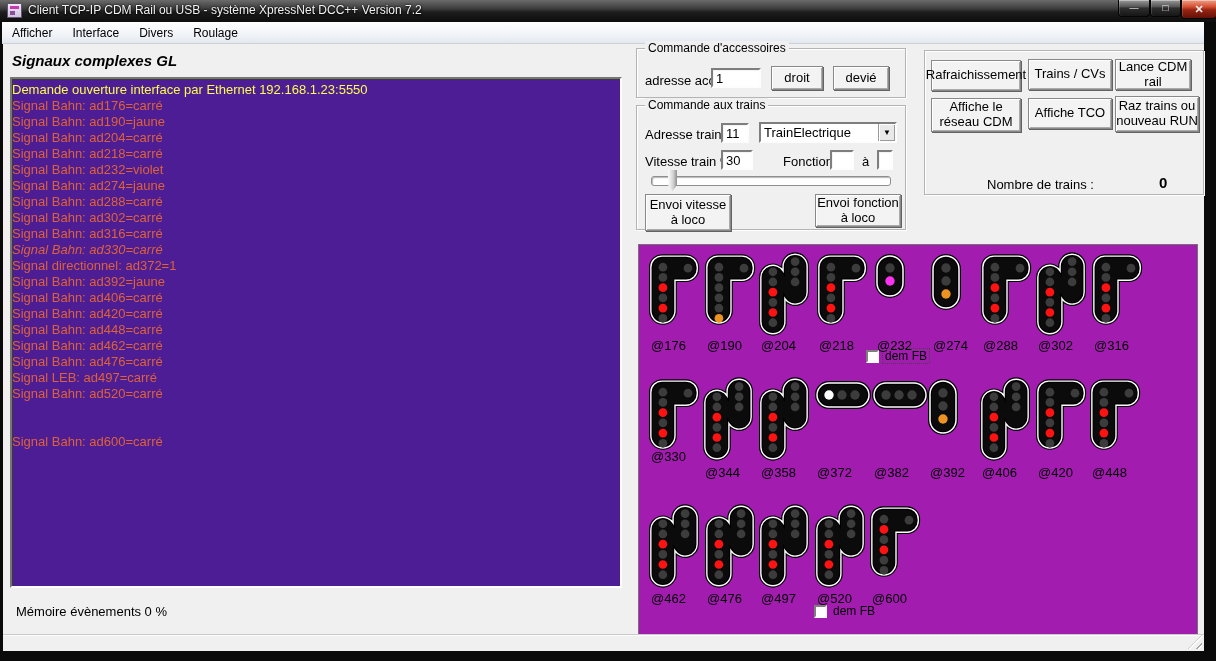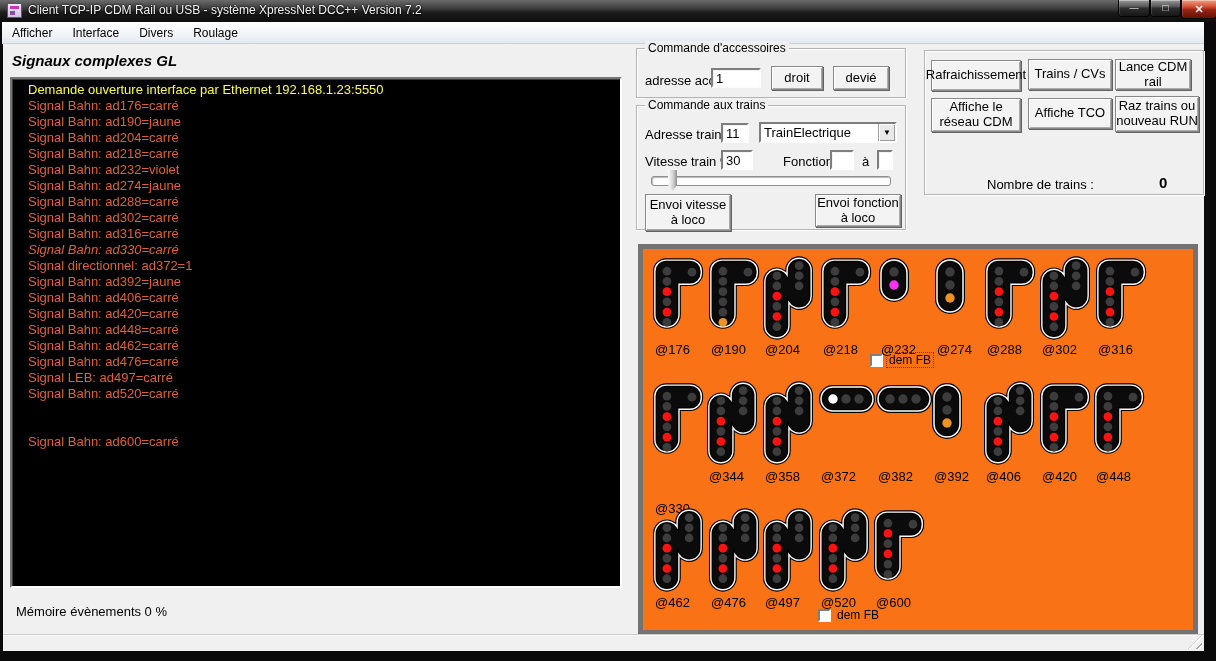--- a/index.html
+++ b/index.html
@@ -30,23 +30,23 @@
   #menubar{position:absolute;left:2px;top:22px;width:1202px;height:22px;
     background:linear-gradient(#ffffff,#eef1f6 70%,#e3e8ef);border-bottom:1px solid #cdd2da;
     display:flex;align-items:center;box-sizing:border-box;}
   .menu-item{font-size:12px;color:#000;padding:3px 10px;cursor:default;}
 
   
   #client{position:absolute;left:3px;top:44px;width:1201px;height:607px;background:#f0f0f0;}
 
   #heading{position:absolute;left:9px;top:8px;font-size:15px;font-weight:bold;font-style:italic;color:#000;}
 
-  #console{position:absolute;left:7px;top:33px;width:612px;height:511px;background:#000000;
+  #console{position:absolute;left:7px;top:33px;width:612px;height:511px;background:#4c1d95;
     border:2px solid;border-color:#767676 #ffffff #ffffff #767676;box-sizing:border-box;
-    box-shadow:inset 1px 1px 0 #3a3a3a;padding:3px 16px;overflow:hidden;}
+    box-shadow:inset 1px 1px 0 #3a3a3a;padding:3px 0;overflow:hidden;}
   .log-line{font-size:13px;line-height:16px;white-space:nowrap;}
 
   #memory-status{position:absolute;left:13px;top:560px;font-size:13px;color:#000;}
 
   
   .groupbox{position:absolute;border:1px solid #b4b4b4;box-shadow:inset 1px 1px 0 #ffffff,1px 1px 0 #ffffff;
     box-sizing:border-box;}
   .group-legend{position:absolute;top:-8px;left:8px;background:#f0f0f0;padding:0 3px;font-size:12px;color:#000;}
 
   .field-label{position:absolute;font-size:13px;color:#000;white-space:nowrap;}
@@ -74,22 +74,22 @@
     background:linear-gradient(90deg,#fdfdfd,#cfcfcf 60%,#8f8f8f);
     clip-path:polygon(0 0,100% 0,100% 72%,50% 100%,0 72%);}
 
   
   #actions-panel{position:absolute;left:921px;top:6px;width:280px;height:145px;
     border:1px solid #b4b4b4;box-shadow:inset 1px 1px 0 #fff,1px 1px 0 #fff;box-sizing:border-box;}
   #train-count-label{position:absolute;left:62px;top:126px;font-size:13px;}
   #train-count{position:absolute;left:234px;top:123px;font-size:15px;font-weight:bold;}
 
   
-  #signal-panel{position:absolute;left:635px;top:200px;width:560px;height:391px;background:#f97316;
-    border:5px solid #737373;box-sizing:border-box;}
+  #signal-panel{position:absolute;left:635px;top:200px;width:560px;height:391px;background:#a21caf;
+    border:1px solid #737373;box-sizing:border-box;}
   .signal{position:absolute;}
   .sig-label{position:absolute;font-size:13px;color:#000;white-space:nowrap;}
   .demfb{position:absolute;display:flex;align-items:center;}
   .demfb .box{width:13px;height:13px;background:#fff;border:2px solid;
     border-color:#7e7e7e #fdfdfd #fdfdfd #7e7e7e;box-sizing:border-box;}
   .demfb .lbl{font-size:12px;margin-left:4px;padding:0 2px;}
   .demfb .lbl.focus{outline:1px dotted #444;}
 
   
   #statusbar{position:absolute;left:0;top:590px;width:1201px;height:17px;background:#f0f0f0;
@@ -303,21 +303,21 @@
             <path d="M 14 2 H 40 A 12 12 0 0 1 52 14 V 16 A 12 12 0 0 1 40 28 H 28 V 61 A 13 13 0 0 1 2 61 V 14 A 12 12 0 0 1 14 2 Z" fill="#0b0b0b" stroke="#000" stroke-width="4"></path>
             <path d="M 14 2 H 40 A 12 12 0 0 1 52 14 V 16 A 12 12 0 0 1 40 28 H 28 V 61 A 13 13 0 0 1 2 61 V 14 A 12 12 0 0 1 14 2 Z" fill="none" stroke="#fff" stroke-width="1.5"></path>
             <circle cx="15" cy="14" r="4.7" fill="#3c3c3c"></circle>
             <circle cx="15" cy="25" r="4.7" fill="#3c3c3c"></circle>
             <circle cx="15" cy="36" r="4.7" fill="#ff1212"></circle>
             <circle cx="15" cy="47" r="4.7" fill="#3c3c3c"></circle>
             <circle cx="15" cy="58" r="4.7" fill="#ff1212"></circle>
             <circle cx="15" cy="69" r="4.7" fill="#3c3c3c"></circle>
             <circle cx="42" cy="15" r="4.7" fill="#3c3c3c"></circle>
           </svg></div>
-        <div class="sig-label" style="left: 12px; top: 204px; margin-top: 48px;">@330</div>
+        <div class="sig-label" style="left: 12px; top: 204px;">@330</div>
         <div class="signal" style="left: 64px; top: 132px;"><svg width="50" height="84" viewBox="0 0 54 90">
             <path d="M 39 2 A 13 13 0 0 1 52 15 V 43 A 13 13 0 0 1 28 49.9 V 75 A 13 13 0 0 1 2 75 V 27 A 13 13 0 0 1 26 20.1 V 15 A 13 13 0 0 1 39 2 Z" fill="#0b0b0b" stroke="#000" stroke-width="4"></path>
             <path d="M 39 2 A 13 13 0 0 1 52 15 V 43 A 13 13 0 0 1 28 49.9 V 75 A 13 13 0 0 1 2 75 V 27 A 13 13 0 0 1 26 20.1 V 15 A 13 13 0 0 1 39 2 Z" fill="none" stroke="#fff" stroke-width="1.5"></path>
             <circle cx="15" cy="21" r="4.7" fill="#3c3c3c"></circle>
             <circle cx="15" cy="32" r="4.7" fill="#3c3c3c"></circle>
             <circle cx="15" cy="43" r="4.7" fill="#ff1212"></circle>
             <circle cx="15" cy="54" r="4.7" fill="#3c3c3c"></circle>
             <circle cx="15" cy="65" r="4.7" fill="#ff1212"></circle>
             <circle cx="15" cy="76" r="4.7" fill="#3c3c3c"></circle>
             <circle cx="39" cy="10" r="4.7" fill="#3c3c3c"></circle>

